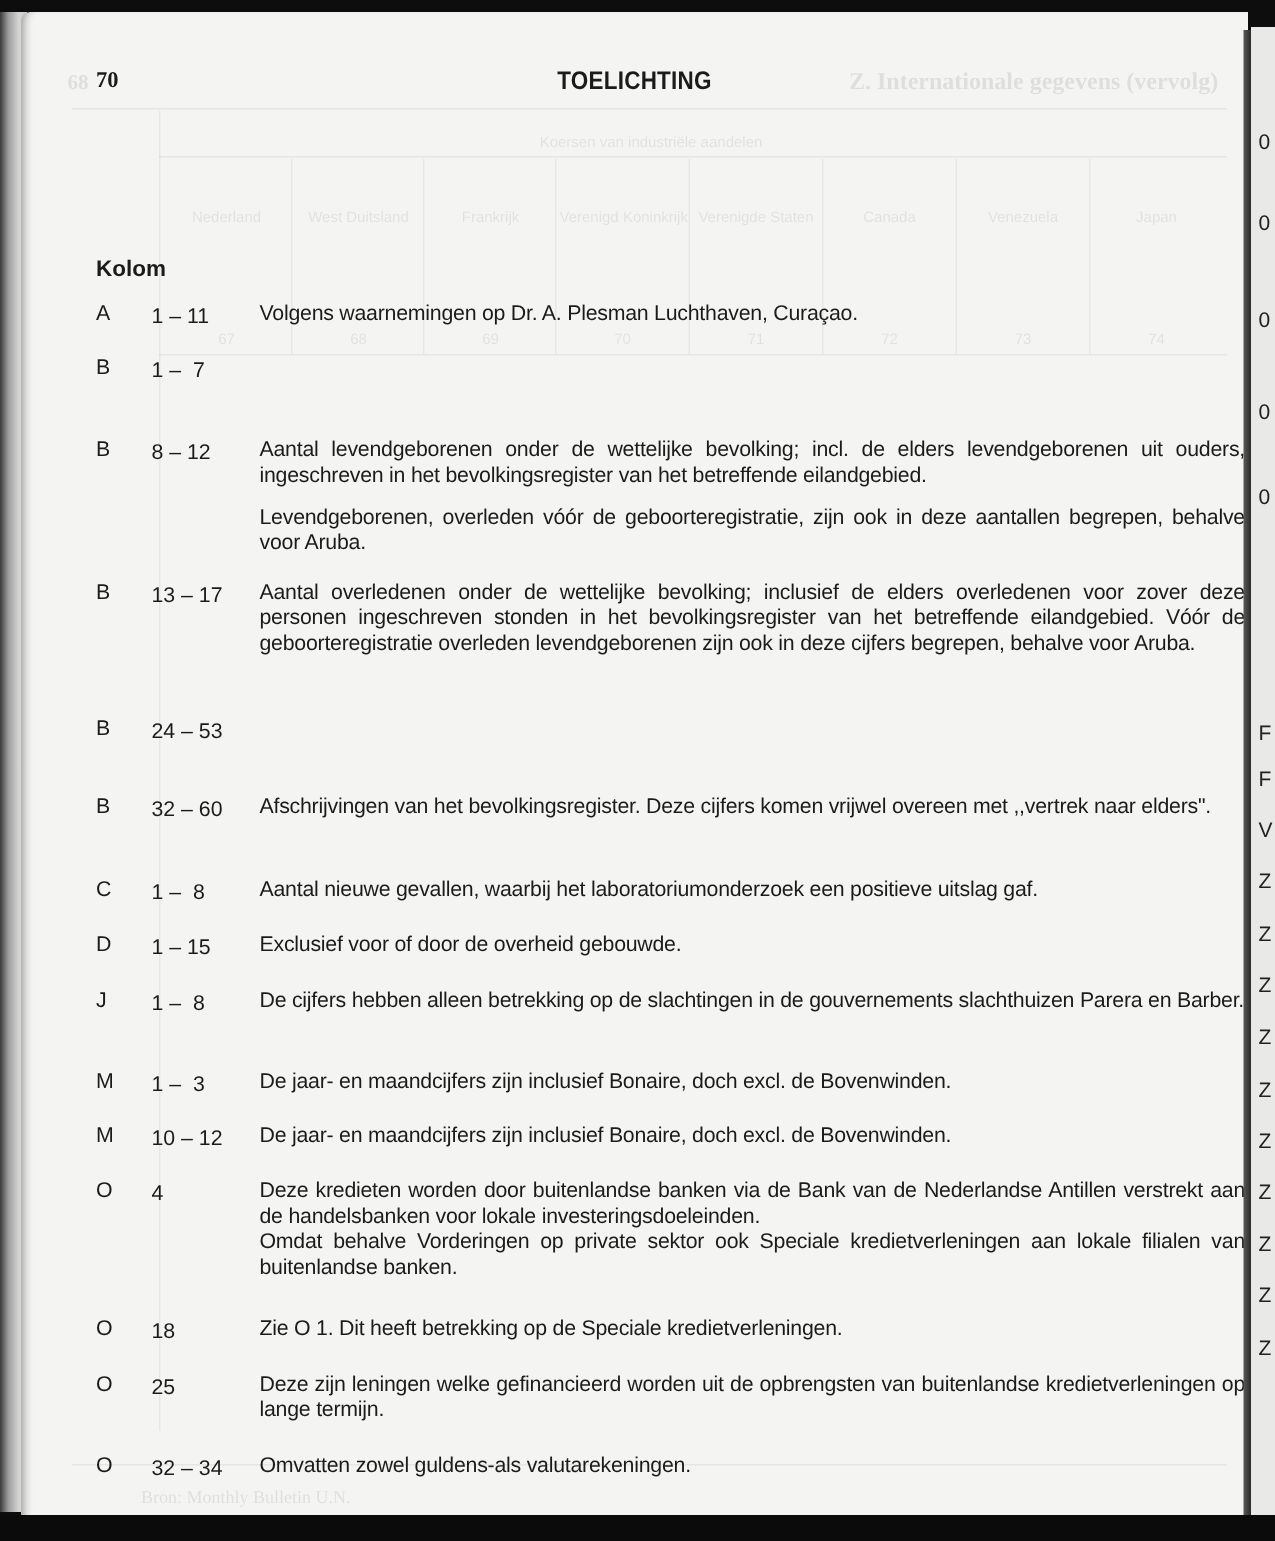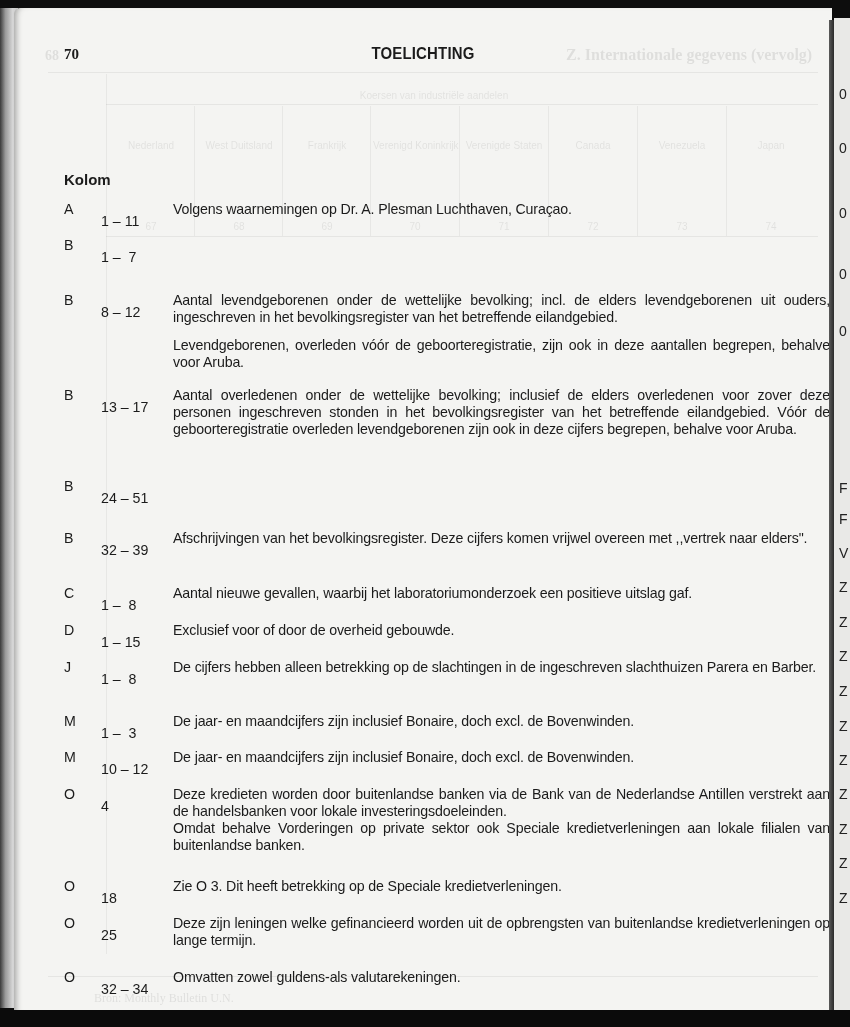--- a/index.html
+++ b/index.html
@@ -135,21 +135,21 @@
     }
     .note .letter {
       position: absolute;
       left: 0;
       top: 0;
       width: 20px;
     }
     .note .cols {
       position: absolute;
       left: 37px;
-      top: 12px;
+      top: 2px;
       width: 70px;
       white-space: pre;
     }
     .note .text {
       margin-left: 109px;
       text-align: justify;
       letter-spacing: -0.15px;
     }
     .note .text p {
       margin: 0;
@@ -231,26 +231,26 @@
       <div class="note" style="top:379px;">
         <span class="letter">B</span>
         <span class="cols">13 – 17</span>
         <div class="text">
             <p>Aantal overledenen onder de wettelijke bevolking; inclusief de elders overledenen voor zover deze personen ingeschreven stonden in het bevolkingsregister van het betreffende eilandgebied. Vóór de geboorteregistratie overleden levendgeborenen zijn ook in deze cijfers begrepen, behalve voor Aruba.</p>
           </div>
       </div>
 
       <div class="note" style="top:470px;">
         <span class="letter">B</span>
-        <span class="cols">24 – 51</span>
+        <span class="cols">24 – 53</span>
       </div>
 
       <div class="note" style="top:522px;">
         <span class="letter">B</span>
-        <span class="cols">32 – 39</span>
+        <span class="cols">32 – 60</span>
         <div class="text">
             <p>Afschrijvingen van het bevolkingsregister. Deze cijfers komen vrijwel overeen met ,,vertrek naar elders".</p>
           </div>
       </div>
 
       <div class="note" style="top:577px;">
         <span class="letter">C</span>
         <span class="cols">1 –  8</span>
         <div class="text">
             <p>Aantal nieuwe gevallen, waarbij het laboratoriumonderzoek een positieve uitslag gaf.</p>
@@ -262,21 +262,21 @@
         <span class="cols">1 – 15</span>
         <div class="text">
             <p>Exclusief voor of door de overheid gebouwde.</p>
           </div>
       </div>
 
       <div class="note" style="top:651px;">
         <span class="letter">J</span>
         <span class="cols">1 –  8</span>
         <div class="text">
-            <p>De cijfers hebben alleen betrekking op de slachtingen in de ingeschreven slachthuizen Parera en Barber.</p>
+            <p>De cijfers hebben alleen betrekking op de slachtingen in de gouvernements slachthuizen Parera en Barber.</p>
           </div>
       </div>
 
       <div class="note" style="top:705px;">
         <span class="letter">M</span>
         <span class="cols">1 –  3</span>
         <div class="text">
             <p>De jaar- en maandcijfers zijn inclusief Bonaire, doch excl. de Bovenwinden.</p>
           </div>
       </div>
@@ -295,21 +295,21 @@
         <div class="text">
           <p>Deze kredieten worden door buitenlandse banken via de Bank van de Nederlandse Antillen verstrekt aan de handelsbanken voor lokale investeringsdoeleinden.</p>
           <p>Omdat behalve Vorderingen op private sektor ook Speciale kredietverleningen aan lokale filialen van buitenlandse banken.</p>
         </div>
       </div>
 
       <div class="note" style="top:870px;">
         <span class="letter">O</span>
         <span class="cols">18</span>
         <div class="text">
-            <p>Zie O 3. Dit heeft betrekking op de Speciale kredietverleningen.</p>
+            <p>Zie O 1. Dit heeft betrekking op de Speciale kredietverleningen.</p>
           </div>
       </div>
 
       <div class="note" style="top:907px;">
         <span class="letter">O</span>
         <span class="cols">25</span>
         <div class="text">
             <p>Deze zijn leningen welke gefinancieerd worden uit de opbrengsten van buitenlandse kredietverleningen op lange termijn.</p>
           </div>
       </div>

